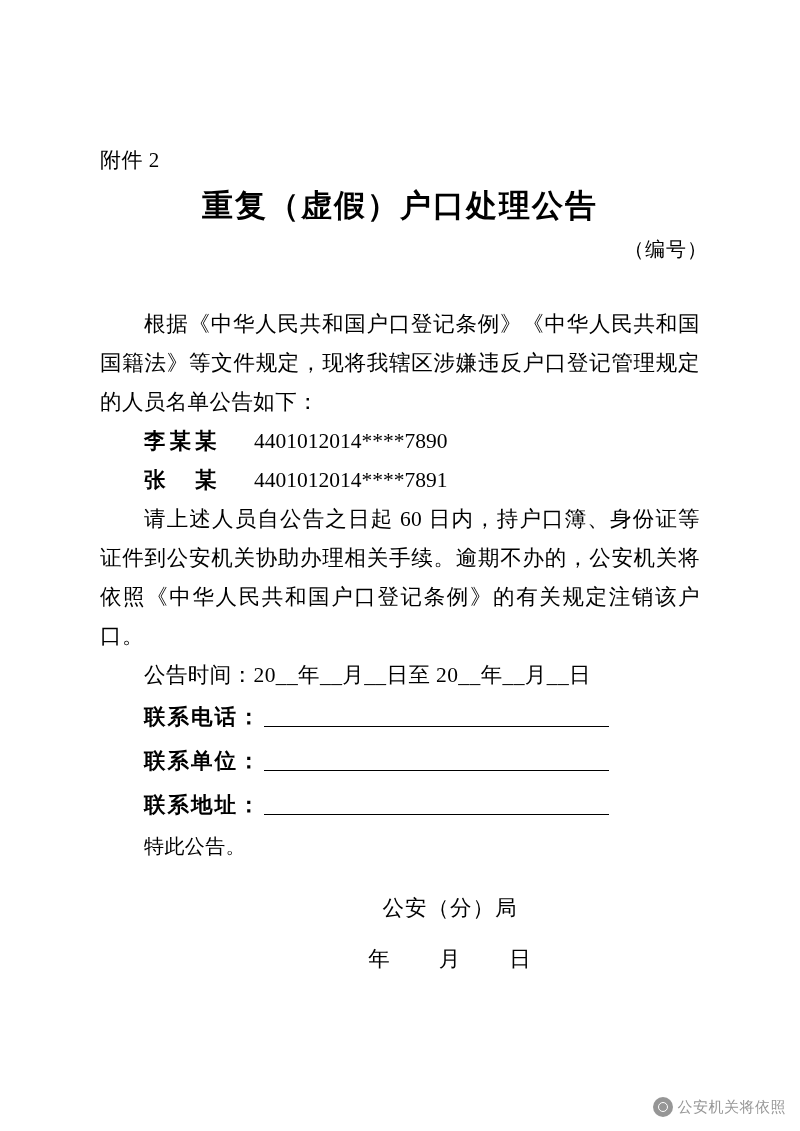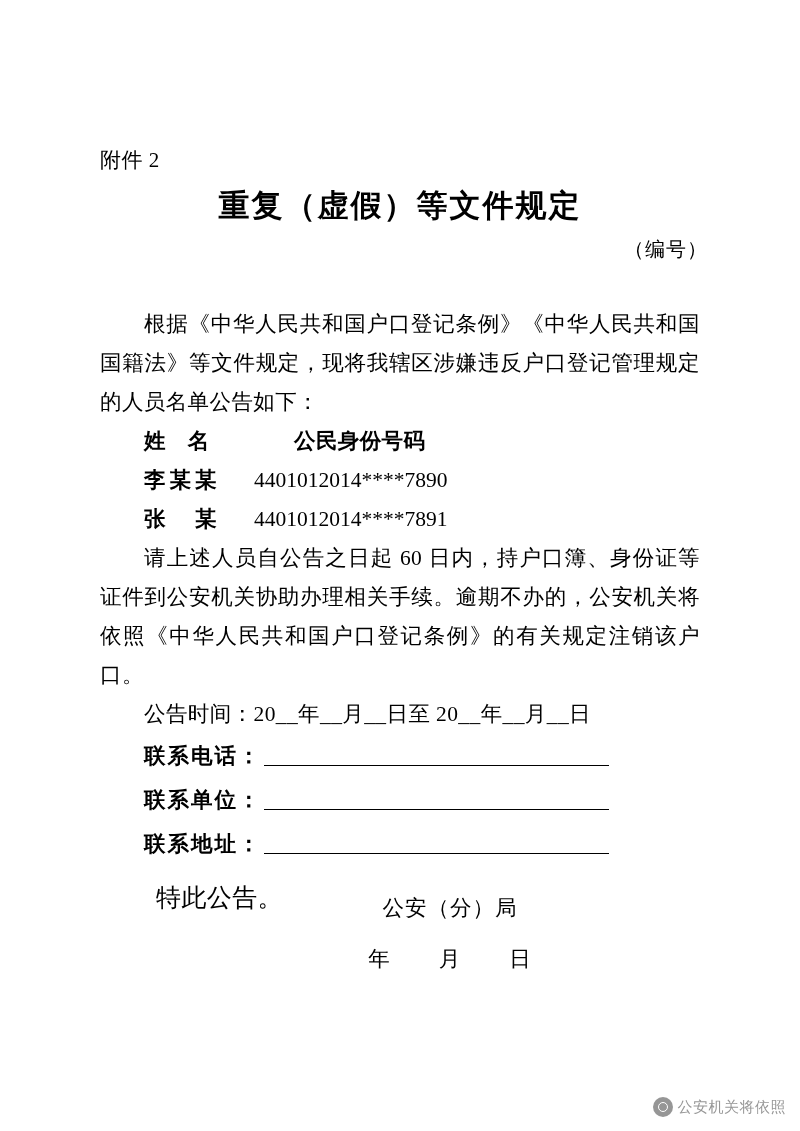--- a/index.html
+++ b/index.html
@@ -116,23 +116,23 @@
   }
   .field-row .f-line {
     display: inline-block;
     width: 345px;
     border-bottom: 1.6px solid #000;
     height: 20px;
     vertical-align: -3px;
     margin-left: 2px;
   }
   .closing {
-    font-size: 25px;
-    line-height: 39px;
-    margin: 12px;
+    font-size: 20px;
+    line-height: 39px;
+    margin: 0;
     padding-left: 44px;
     letter-spacing: 0.4px;
   }
   .signature {
     position: absolute;
     left: 0;
     top: 893px;
     width: 740px;
   }
   .sig-org {
@@ -186,31 +186,28 @@
     letter-spacing: 0.5px;
   }
 </style>
 </head>
 <body>
 
 <div class="page">
 
   <div class="attachment-label">附件 2</div>
 
-  <div class="doc-title">重复（虚假）等文件规定</div>
+  <div class="doc-title">重复（虚假）户口处理公告</div>
 
   <div class="doc-subtitle">（编号）</div>
 
   <div class="body-block">
 
     <p class="para indent">根据《中华人民共和国户口登记条例》《中华人民共和国国籍法》等文件规定，现将我辖区涉嫌违反户口登记管理规定的人员名单公告如下：</p>
 
-    <p class="name-header">
-      <span class="nh-name">姓　名</span><span>公民身份号码</span>
-    </p>
 
     <p class="roster-row">
       <span class="r-name">李某某</span><span class="r-id">4401012014****7890</span>
     </p>
 
     <p class="roster-row">
       <span class="r-name">张　某</span><span class="r-id">4401012014****7891</span>
     </p>
 
     <p class="para indent">请上述人员自公告之日起 60 日内，持户口簿、身份证等证件到公安机关协助办理相关手续。逾期不办的，公安机关将依照《中华人民共和国户口登记条例》的有关规定注销该户口。</p>

